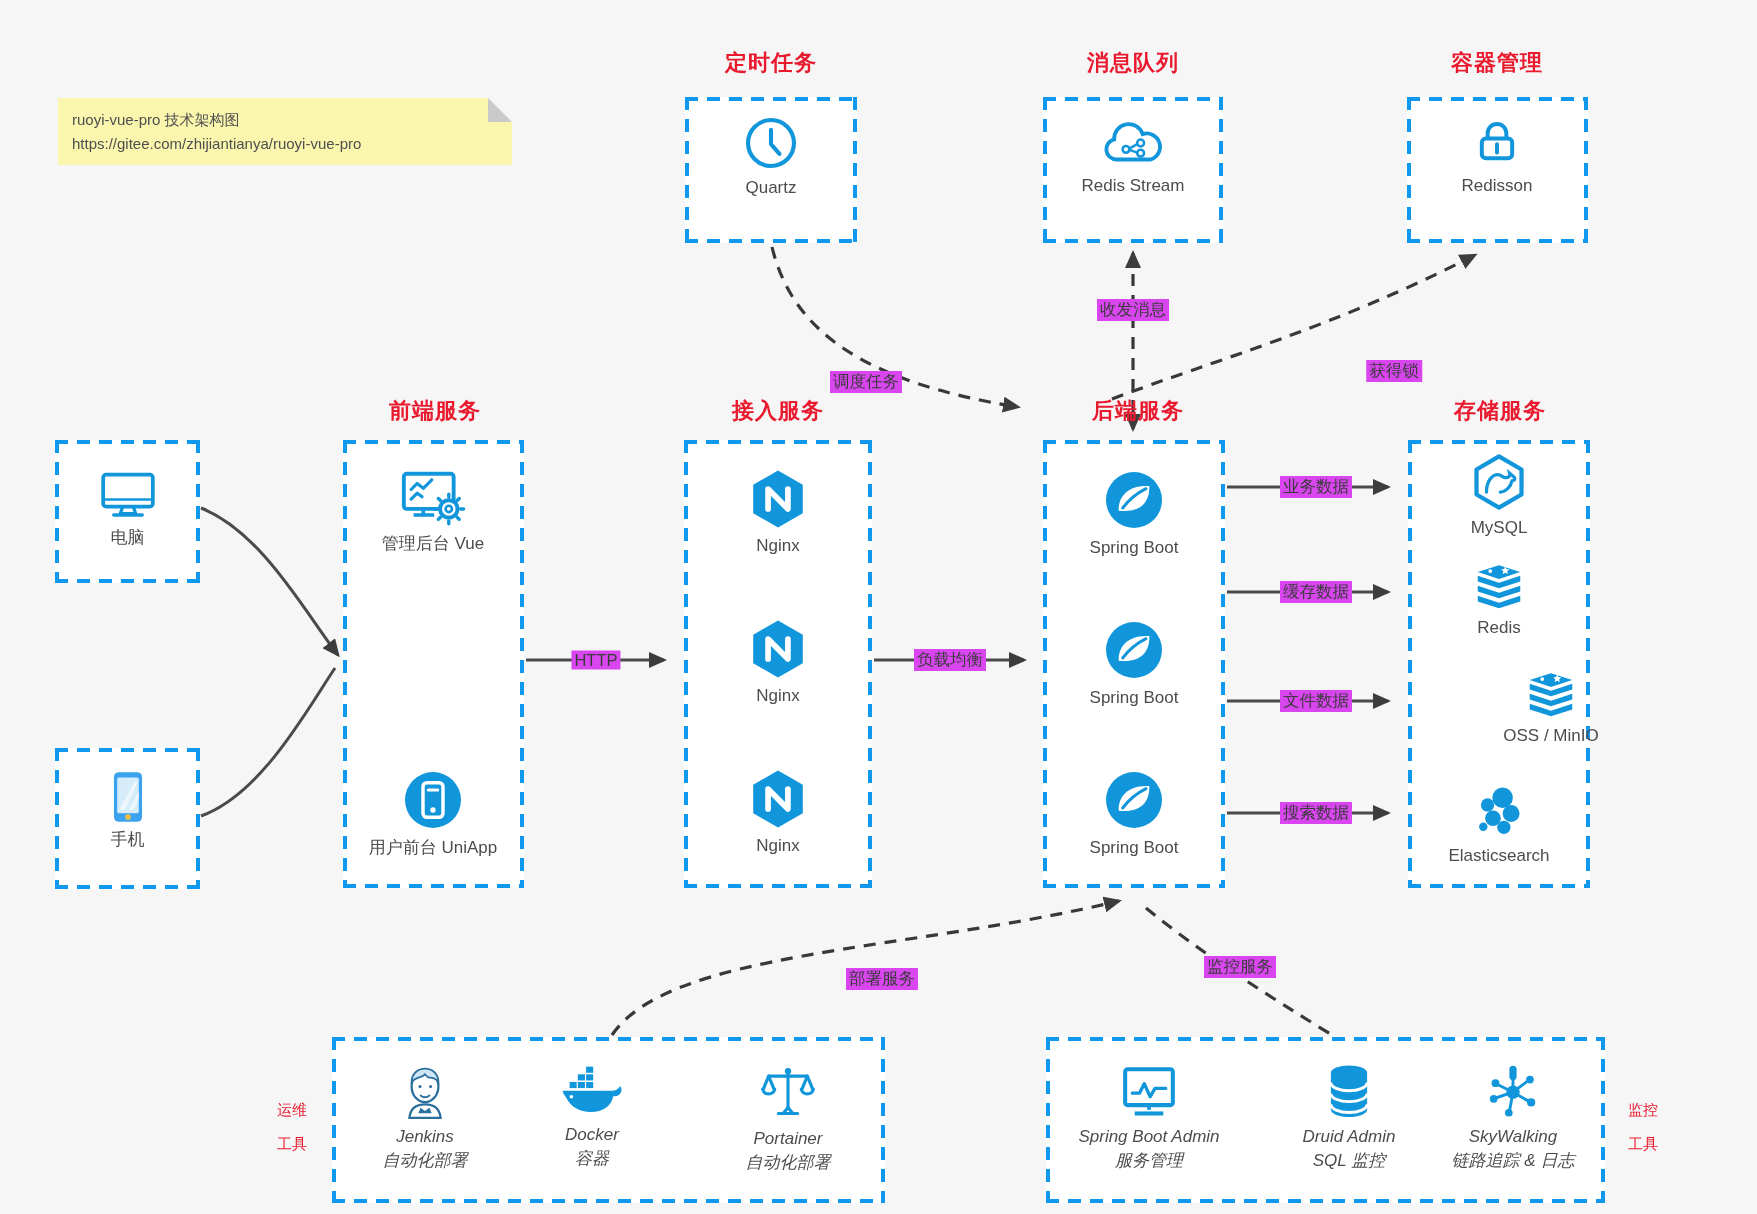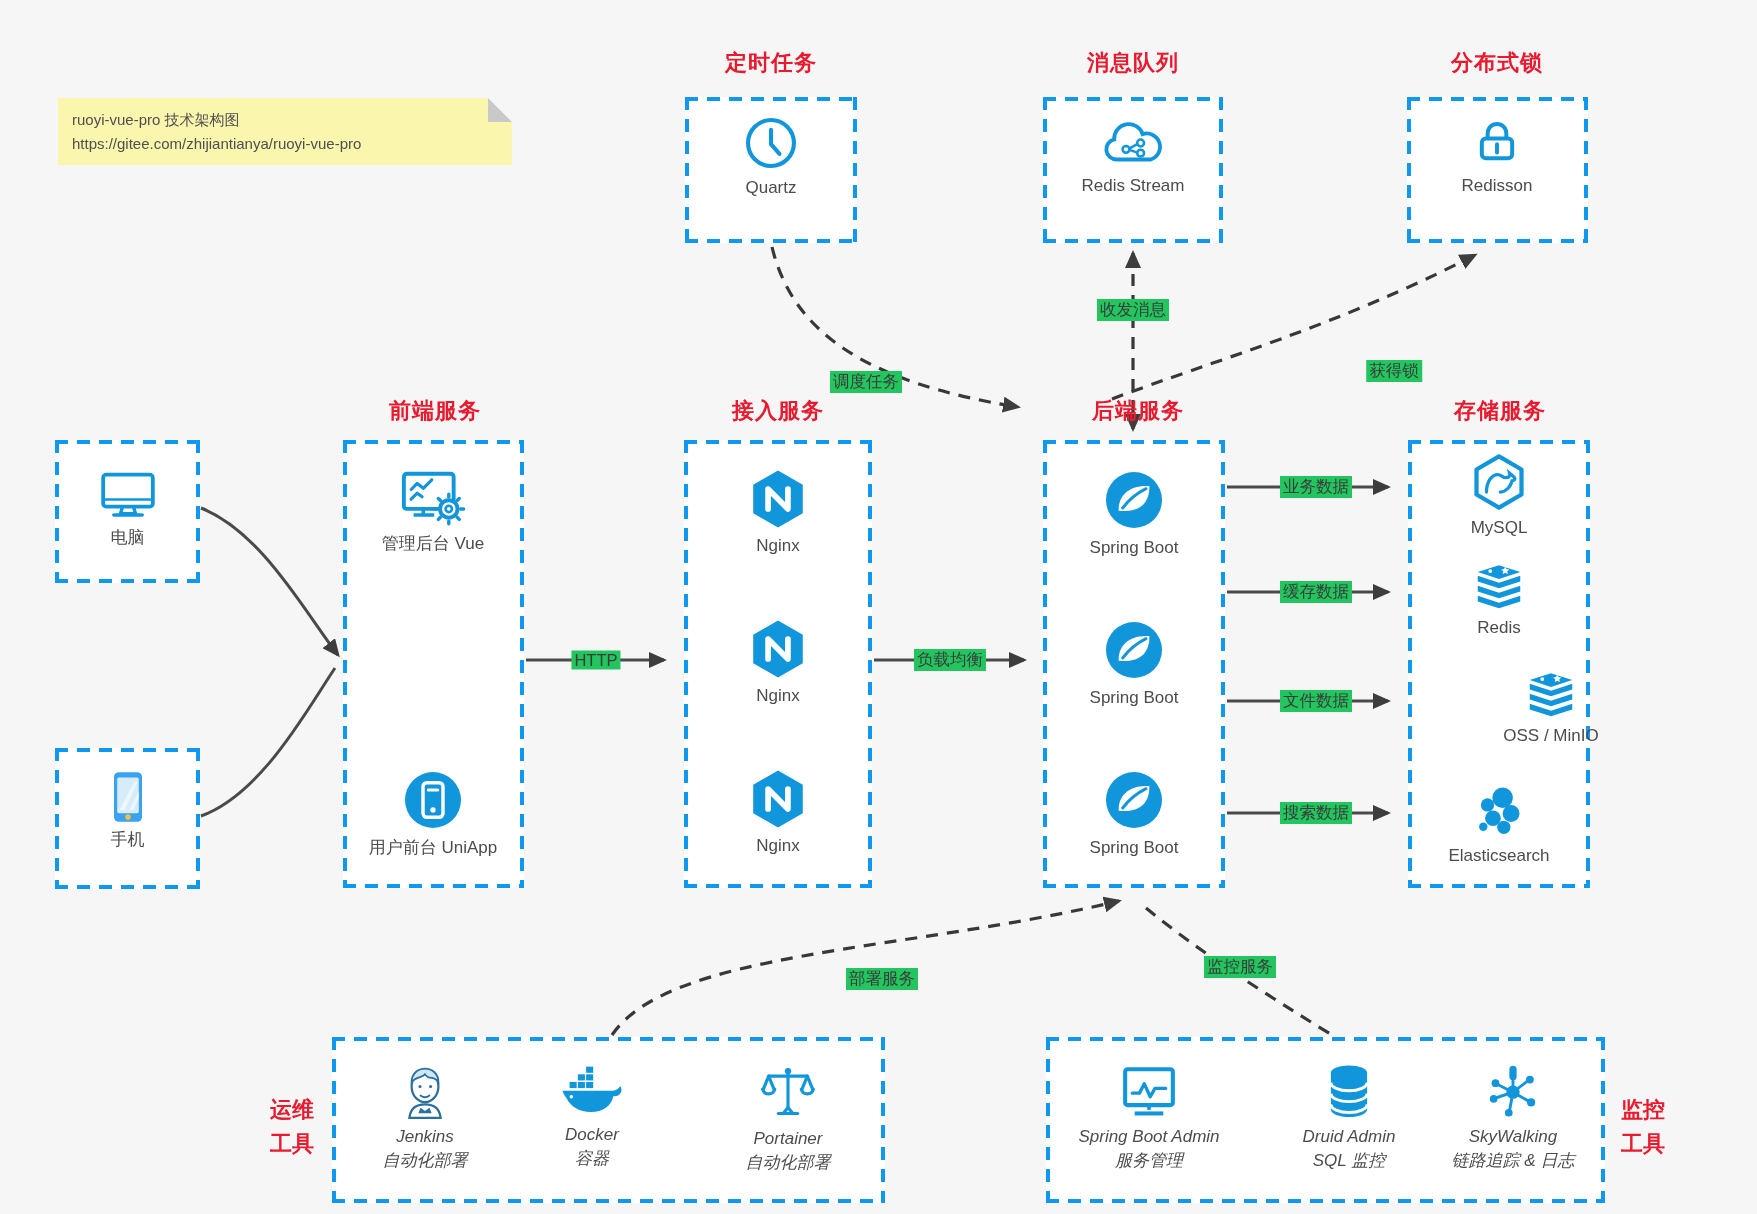--- a/index.html
+++ b/index.html
@@ -18,34 +18,34 @@
     background-size:100% 4px,100% 4px,4px 100%,4px 100%;
     background-position:0 0,0 100%,0 0,100% 0;
     background-repeat:no-repeat;
     z-index:2;
   }
   .sec-title{
     position:absolute;transform:translateX(-50%);color:#e9192e;
     font-size:22px;font-weight:bold;letter-spacing:1px;white-space:nowrap;z-index:4;text-align:right;
   }
   .side-red{
-    position:absolute;color:#e9192e;font-size:22px;font-weight:bold;
+    position:absolute;color:#e9192e;font-size:15px;font-weight:normal;
     line-height:34px;text-align:center;z-index:4;
   }
   .node{
     position:absolute;display:flex;flex-direction:column;align-items:center;
     gap:5px;z-index:4;text-align:center;
   }
   .node .nlabel{font-size:17px;color:#4c4c4c;white-space:nowrap;line-height:22px;}
   .node .nlabel2{font-size:17px;color:#4c4c4c;white-space:nowrap;line-height:24px;font-style:italic;}
   .icon{display:block;line-height:0;}
   .overlay{position:absolute;left:0;top:0;z-index:3;pointer-events:none;}
   .edge{
     position:absolute;transform:translate(-50%,-50%);font-size:16.5px;color:#3b3b3b;
-    background:#22c55e;padding:0 3px;white-space:nowrap;z-index:5;
+    background:#d946ef;padding:0 3px;white-space:nowrap;z-index:5;
   }
   .note{
     position:absolute;left:58px;top:98px;width:454px;height:67px;background:#fbf6ae;
     z-index:4;box-sizing:border-box;padding:10px 0 0 14px;
     font-size:15px;line-height:24px;color:#4f4f4f;
   }
   .note .fold{
     position:absolute;top:0;right:0;width:0;height:0;
     border-top:24px solid #f6f6f6;border-left:24px solid #c9c9c9;
   }
@@ -56,21 +56,21 @@
 <div class="canvas">
 
   <div class="note">
     <div>ruoyi-vue-pro 技术架构图</div>
     <div>https://gitee.com/zhijiantianya/ruoyi-vue-pro</div>
     <span class="fold"></span>
   </div>
 
   <div class="sec-title" style="left:771px;top:48px">定时任务</div>
   <div class="sec-title" style="left:1133px;top:48px">消息队列</div>
-  <div class="sec-title" style="left:1497px;top:48px">分布式锁</div>
+  <div class="sec-title" style="left:1497px;top:48px">容器管理</div>
 
   <div class="dbox" style="left:685px;top:97px;width:172px;height:146px"></div>
   <div class="dbox" style="left:1043px;top:97px;width:180px;height:146px"></div>
   <div class="dbox" style="left:1407px;top:97px;width:181px;height:146px"></div>
 
   <div class="node" style="left:686px;top:114px;width:170px">
     <span class="icon">
       <svg width="58" height="58" viewBox="0 0 48 48">
           <circle cx="24" cy="24" r="19" fill="none" stroke="#1296db" stroke-width="3.4"></circle>
           <path d="M24 13v12l7 8" fill="none" stroke="#1296db" stroke-width="3.4" stroke-linecap="round" stroke-linejoin="round"></path>

